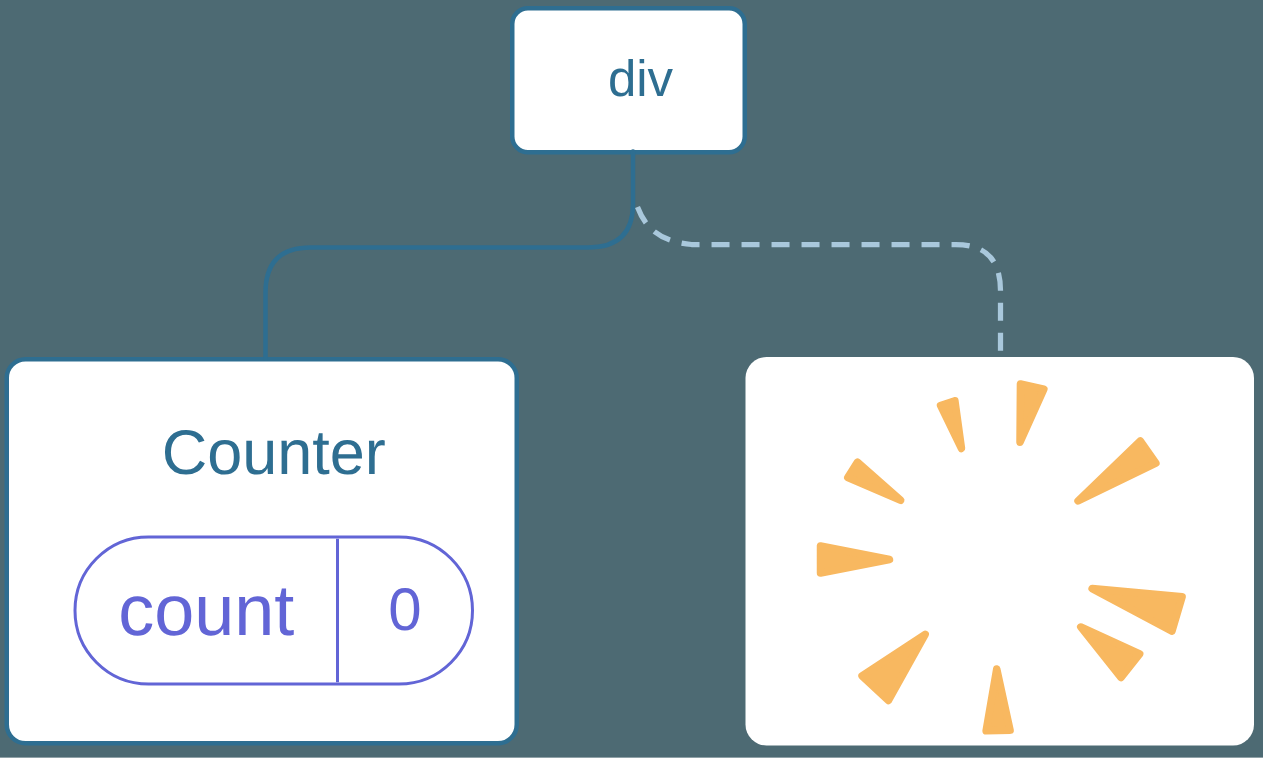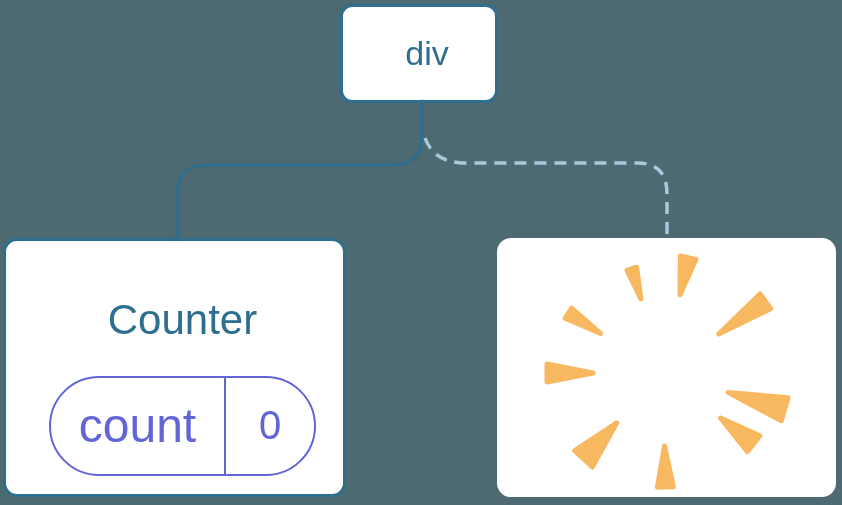--- a/index.html
+++ b/index.html
@@ -25,21 +25,20 @@
   .root-label {
     font-size:34px; font-weight:500;
     color:var(--blue,#2e6e91);
   }
   .counter-node {
     left:3px; top:238px; width:343px; height:259px;
     border:3px solid var(--blue,#2e6e91);
     border-radius:14px;
     display:flex; flex-direction:column; align-items:center;
     padding-top:36px;
-    justify-content:center;
   }
   .counter-title {
     font-size:42px; font-weight:500; line-height:1.2;
     color:var(--blue,#2e6e91);
   }
   .state-pill {
     margin-top:30px;
     width:267px; height:100px;
     box-sizing:border-box;
     border:2px solid var(--purple,#6265d6);

